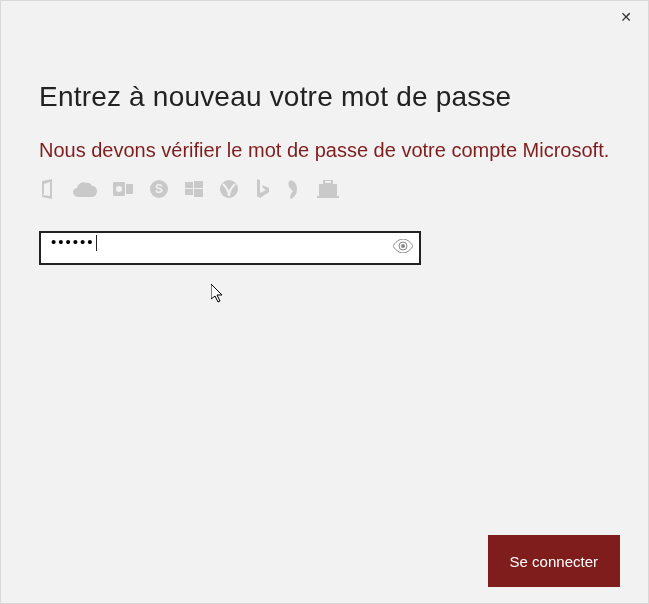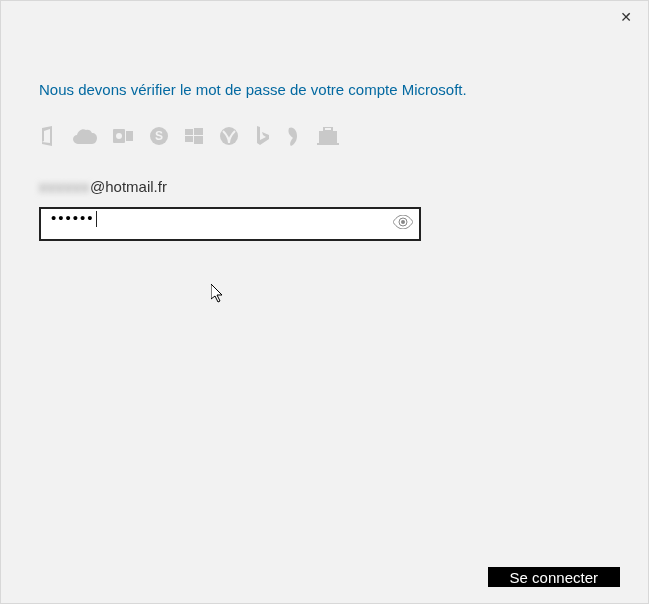--- a/index.html
+++ b/index.html
@@ -29,23 +29,23 @@
     padding: 80px 38px 0 38px;
   }
   h1.title {
     font-weight: 300;
     font-size: 28px;
     color: #222;
     margin-bottom: 26px;
     letter-spacing: 0.2px;
   }
   .subtitle {
-    font-size: 15px;
-    color: #0369a1;
-    margin-bottom: 28px;
+    font-size: 20px;
+    color: #7f1d1d;
+    margin-bottom: 17px;
   }
   .icon-row {
     display: flex;
     gap: 16px;
     align-items: center;
     margin-bottom: 28px;
   }
   .icon-row svg { fill: #c9c9c9; }
   .email-line {
     font-size: 15px;
@@ -85,24 +85,24 @@
   .forgot-link {
     color: #0067b8;
     font-size: 15px;
     cursor: pointer;
     display: inline-block;
   }
   .signin-btn {
     position: absolute;
     right: 28px;
     bottom: 16px;
-    background: #000000;
+    background: #7f1d1d;
     color: #fff;
     border: none;
-    height: 20px;
+    height: 52px;
     padding: 0 22px;
     font-size: 15px;
     cursor: pointer;
     font-family: inherit;
   }
   .cursor {
     position: absolute;
     left: 210px;
     top: 283px;
     pointer-events: none;
@@ -117,20 +117,21 @@
   }
 </style>
 </head>
 <body>
 
 <div class="close-btn">
   <span>✕</span>
 </div>
 
 <div class="content">
+  <h1 class="title">Entrez à nouveau votre mot de passe</h1>
   <p class="subtitle">Nous devons vérifier le mot de passe de votre compte Microsoft.</p>
 
   <div class="icon-row">
     <span>
       <svg width="18" height="20" viewBox="0 0 18 20">
           <path d="M3 2 L13 0 L13 20 L3 18 L3 16 L11 17 L11 3 L5 5 L5 15 L3 16 Z"></path>
         </svg>
     </span>
     <span>
       <svg width="24" height="16" viewBox="0 0 24 16">
@@ -176,23 +177,20 @@
     </span>
     <span>
       <svg width="22" height="18" viewBox="0 0 22 18">
           <rect x="2" y="4" width="18" height="12"></rect>
           <rect x="7" y="0" width="8" height="4" fill="none" stroke="#c9c9c9" stroke-width="2"></rect>
           <rect x="0" y="16" width="22" height="2"></rect>
         </svg>
     </span>
   </div>
 
-  <div class="email-line">
-    <span class="email-blur">xxxxxx</span><span>@hotmail.fr</span>
-  </div>
 
   <div class="pw-wrap">
     <div class="pw-input" placeholder="">
       <span>••••••</span><span class="caret"></span>
     </div>
     <span class="pw-reveal">
       <svg width="20" height="14" viewBox="0 0 20 14">
           <path d="M10 0 C4 0 0 7 0 7 s4 7 10 7 10-7 10-7 S16 0 10 0z M10 11 a4 4 0 1 1 0-8 4 4 0 0 1 0 8z" fill="none" stroke="#888" stroke-width="1"></path>
           <circle cx="10" cy="7" r="2" fill="#888"></circle>
         </svg>

